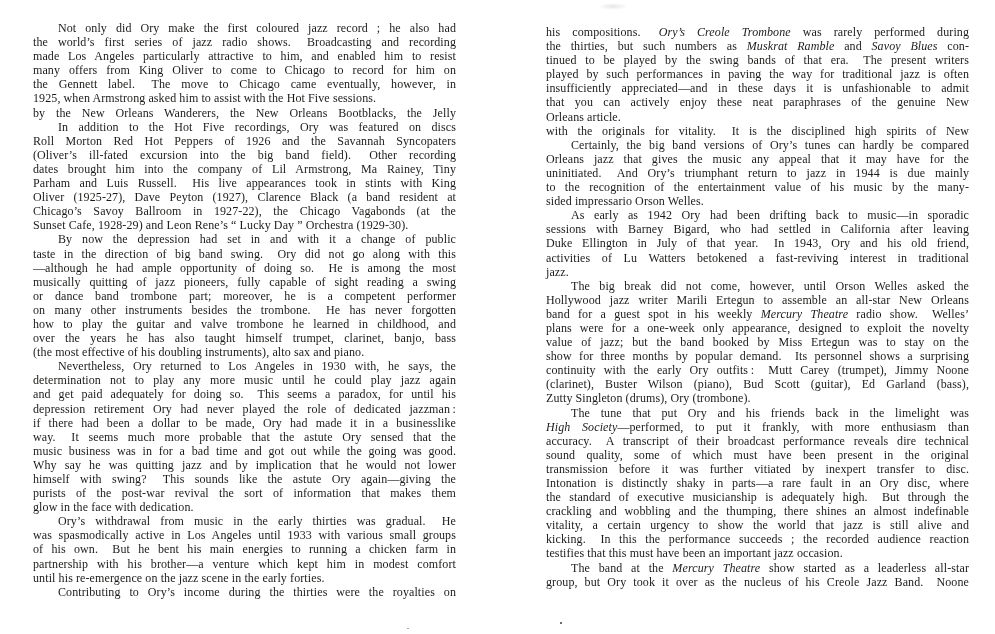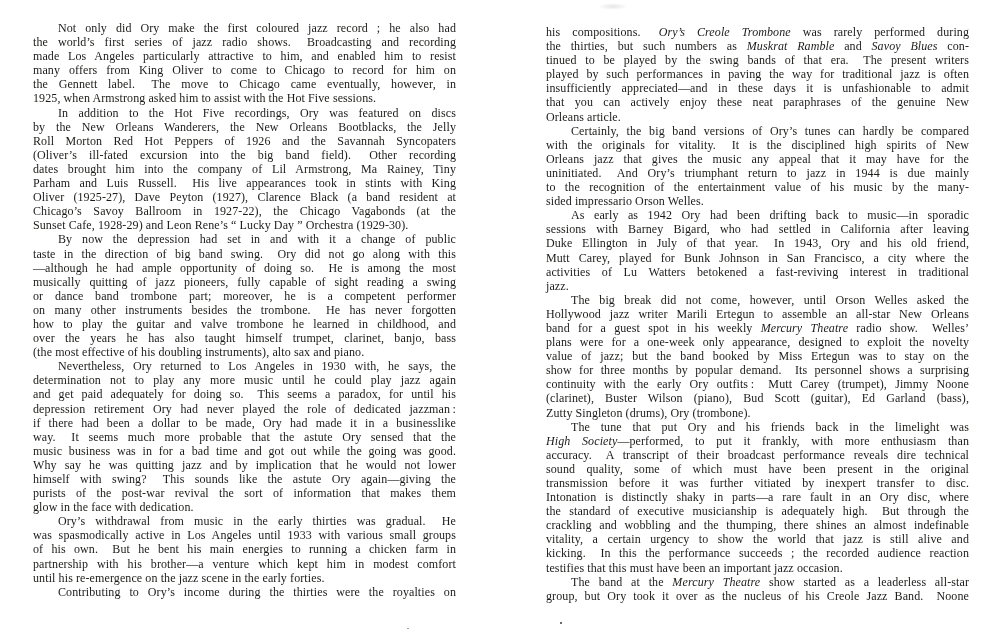--- a/index.html
+++ b/index.html
@@ -51,22 +51,22 @@
   <div class="column col-left">
       <div class="para">
         <div class="line ind"><span>Not only did Ory make the first coloured jazz record ; he also had</span></div>
         <div class="line"><span>the world’s first series of jazz radio shows.  Broadcasting and recording</span></div>
         <div class="line"><span>made Los Angeles particularly attractive to him, and enabled him to resist</span></div>
         <div class="line"><span>many offers from King Oliver to come to Chicago to record for him on</span></div>
         <div class="line"><span>the Gennett label.  The move to Chicago came eventually, however, in</span></div>
         <div class="line pl"><span>1925, when Armstrong asked him to assist with the Hot Five sessions.</span></div>
       </div>
       <div class="para">
+        <div class="line"><span>by the New Orleans Wanderers, the New Orleans Bootblacks, the Jelly</span></div>
         <div class="line ind"><span>In addition to the Hot Five recordings, Ory was featured on discs</span></div>
-        <div class="line"><span>by the New Orleans Wanderers, the New Orleans Bootblacks, the Jelly</span></div>
         <div class="line"><span>Roll Morton Red Hot Peppers of 1926 and the Savannah Syncopaters</span></div>
         <div class="line"><span>(Oliver’s ill-fated excursion into the big band field).  Other recording</span></div>
         <div class="line"><span>dates brought him into the company of Lil Armstrong, Ma Rainey, Tiny</span></div>
         <div class="line"><span>Parham and Luis Russell.  His live appearances took in stints with King</span></div>
         <div class="line"><span>Oliver (1925-27), Dave Peyton (1927), Clarence Black (a band resident at</span></div>
         <div class="line"><span>Chicago’s Savoy Ballroom in 1927-22), the Chicago Vagabonds (at the</span></div>
         <div class="line pl"><span>Sunset Cafe, 1928-29) and Leon Rene’s “ Lucky Day ” Orchestra (1929-30).</span></div>
       </div>
       <div class="para">
         <div class="line ind"><span>By now the depression had set in and with it a change of public</span></div>
@@ -107,32 +107,31 @@
       <div class="para">
         <div class="line"><span>his compositions.  </span><i>Ory’s Creole Trombone</i><span> was rarely performed during</span></div>
         <div class="line"><span>the thirties, but such numbers as </span><i>Muskrat Ramble</i><span> and </span><i>Savoy Blues</i><span> con-</span></div>
         <div class="line"><span>tinued to be played by the swing bands of that era.  The present writers</span></div>
         <div class="line"><span>played by such performances in paving the way for traditional jazz is often</span></div>
         <div class="line"><span>insufficiently appreciated—and in these days it is unfashionable to admit</span></div>
         <div class="line"><span>that you can actively enjoy these neat paraphrases of the genuine New</span></div>
         <div class="line pl"><span>Orleans article.</span></div>
       </div>
       <div class="para">
+        <div class="line"><span>with the originals for vitality.  It is the disciplined high spirits of New</span></div>
         <div class="line ind"><span>Certainly, the big band versions of Ory’s tunes can hardly be compared</span></div>
-        <div class="line"><span>with the originals for vitality.  It is the disciplined high spirits of New</span></div>
         <div class="line"><span>Orleans jazz that gives the music any appeal that it may have for the</span></div>
         <div class="line"><span>uninitiated.  And Ory’s triumphant return to jazz in 1944 is due mainly</span></div>
         <div class="line"><span>to the recognition of the entertainment value of his music by the many-</span></div>
         <div class="line pl"><span>sided impressario Orson Welles.</span></div>
       </div>
       <div class="para">
         <div class="line ind"><span>As early as 1942 Ory had been drifting back to music—in sporadic</span></div>
         <div class="line"><span>sessions with Barney Bigard, who had settled in California after leaving</span></div>
         <div class="line"><span>Duke Ellington in July of that year.  In 1943, Ory and his old friend,</span></div>
-        <div class="line"><span>Mutt Carey, played for Bunk Johnson in San Francisco, a city where the</span></div>
         <div class="line"><span>activities of Lu Watters betokened a fast-reviving interest in traditional</span></div>
         <div class="line pl"><span>jazz.</span></div>
       </div>
       <div class="para">
         <div class="line ind"><span>The big break did not come, however, until Orson Welles asked the</span></div>
         <div class="line"><span>Hollywood jazz writer Marili Ertegun to assemble an all-star New Orleans</span></div>
         <div class="line"><span>band for a guest spot in his weekly </span><i>Mercury Theatre</i><span> radio show.  Welles’</span></div>
         <div class="line"><span>plans were for a one-week only appearance, designed to exploit the novelty</span></div>
         <div class="line"><span>value of jazz; but the band booked by Miss Ertegun was to stay on the</span></div>
         <div class="line"><span>show for three months by popular demand.  Its personnel shows a surprising</span></div>

